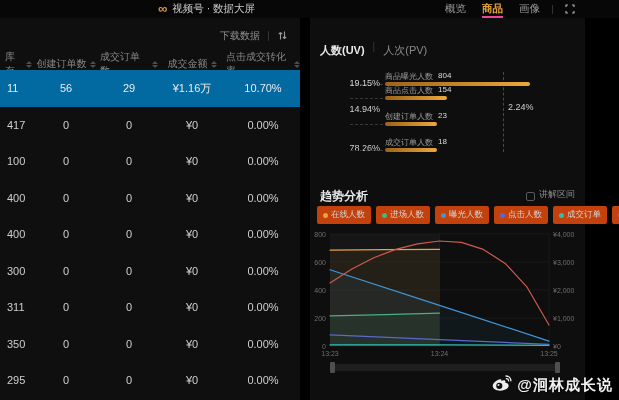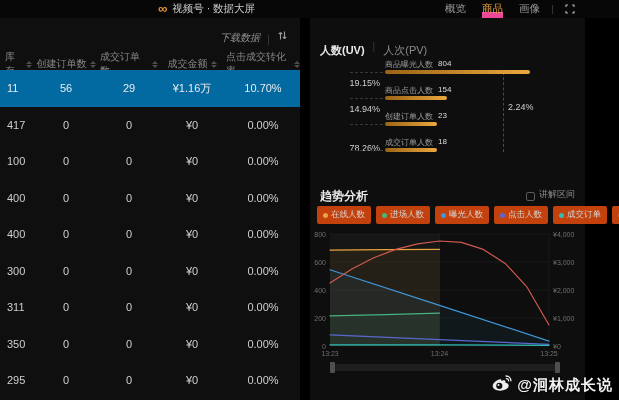--- a/index.html
+++ b/index.html
@@ -8,27 +8,27 @@
           font-family:"Liberation Sans", sans-serif; color:#ccc; }
 
   
   .topbar { position:absolute; left:0; top:0; width:619px; height:18px; background:#070707; }
   .brand { position:absolute; left:158px; top:0; height:18px; display:flex; align-items:center; gap:5px; }
   .brand-logo { color:#e8923a; font-size:13px; font-weight:bold; line-height:18px; }
   .brand-title { color:#c9c9c9; font-size:10.5px; }
   .top-right { position:absolute; right:44px; top:0; height:18px; display:flex; align-items:center; gap:12px; }
   #top-tabs { display:flex; gap:16px; height:18px; align-items:center; }
   .top-tab { font-size:10.5px; color:#9a9a9a; cursor:pointer; height:18px; line-height:17px; }
-  .top-tab.active { color:#e8a33d; border-bottom:6px solid #ec4899; }
+  .top-tab.active { color:#e8a33d; border-bottom:2px solid #ec4899;font-weight:bold; }
   .top-sep { width:1px; height:9px; background:#333; }
   .fs-icon svg { display:block; }
 
   
   .left-panel { position:absolute; left:0; top:18px; width:300px; height:382px; background:#0f0f0f; overflow:hidden; }
-  .tbl-toolbar { position:absolute; top:9px; right:12px; display:flex; align-items:flex-end; gap:8px;font-style:italic; }
+  .tbl-toolbar { position:absolute; top:9px; right:12px; display:flex; align-items:center; gap:8px; }
   .dl-label { font-size:10px; color:#8f8f8f; cursor:pointer; }
   .tb-sep { width:1px; height:10px; background:#333; }
   .grid5 { display:grid; grid-template-columns:32px 68px 58px 68px 74px; }
   .tbl-header { position:absolute; top:32px; left:0; right:0; font-size:10px; color:#868686; }
   .th { display:flex; align-items:center; justify-content:center; gap:3px; }
   .th:first-child { justify-content:flex-start; padding-left:5px; }
   .carets { display:inline-flex; flex-direction:column; gap:1px; }
   .c-up { width:0; height:0; border-left:3px solid transparent; border-right:3px solid transparent; border-bottom:3px solid #4d4d4d; }
   .c-dn { width:0; height:0; border-left:3px solid transparent; border-right:3px solid transparent; border-top:3px solid #4d4d4d; }
   .tbl-rows { position:absolute; top:52px; left:0; right:0; }
@@ -218,21 +218,21 @@
   <section class="right-panel">
     <div class="uv-tabs">
       <span class="uv-tab active">人数(UV)</span>
       <span class="uv-sep">|</span>
       <span class="uv-tab">人次(PV)</span>
     </div>
 
     <div class="funnel" id="funnel">
       <div class="f-bracket"></div>
       <div class="f-overall">2.24%</div>
-    <div class="f-stage" style="top: 0px;">
+    <div class="f-stage" style="top: 12px;">
           <div class="f-label">
             <span class="f-lab-text">商品曝光人数</span>
             <span class="f-lab-val">804</span>
           </div>
           <div class="f-dash"></div>
           <div class="f-bar" style="width: 145px;"></div>
         </div>
         <div class="f-rate" style="top: 20px;">19.15%</div>
         <div class="f-stage" style="top: 26px;">
           <div class="f-label">

